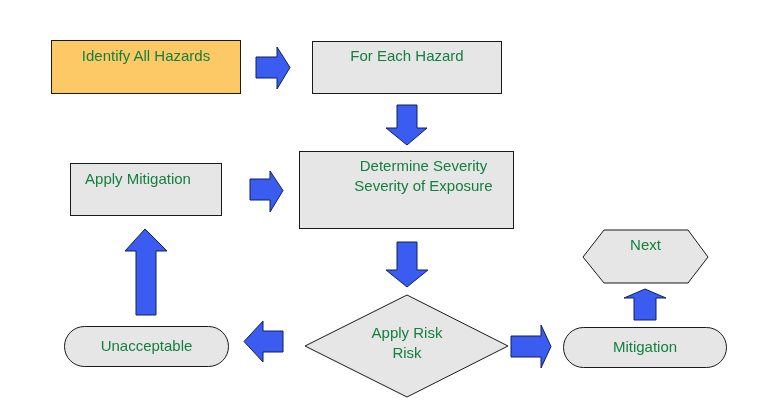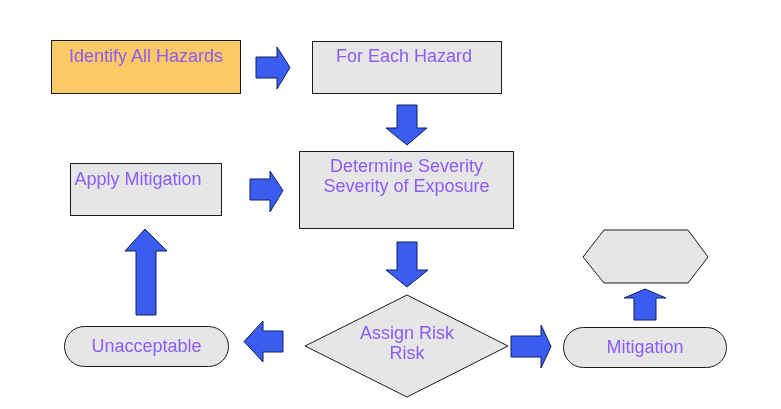--- a/index.html
+++ b/index.html
@@ -1,20 +1,20 @@
 <!DOCTYPE html>
 <html><head>
   <meta charset="utf-8">
   <style>
     html, body { margin: 0; padding: 0; background: #ffffff; }
     body { width: 781px; height: 409px; position: relative; overflow: hidden; font-family: "Liberation Sans", sans-serif; }
     svg { position: absolute; left: 0; top: 0; }
     .shape-box { stroke: #1a1a1a; stroke-width: 1; }
     .arrow { fill: #3a5cf0; stroke: #10205a; stroke-width: 1; stroke-linejoin: miter; }
-    .lbl { position: absolute; color: #8b5cf6; font-size: 18px; text-align: center; line-height: 20px; }
+    .lbl { position: absolute; color: #15803d; font-size: 15px; text-align: center; line-height: 20px; }
   </style>
 </head>
 <body>
 
 <svg width="781" height="409" viewBox="0 0 781 409">
 
   <rect class="shape-box" x="51.5" y="40.5" width="189" height="53" fill="#fdc866"></rect>
   <rect class="shape-box" x="312.5" y="41.5" width="189" height="52" fill="#e6e6e6"></rect>
   <rect class="shape-box" x="299.5" y="151.5" width="214" height="77" fill="#e6e6e6"></rect>
   <rect class="shape-box" x="70.5" y="163.5" width="151" height="52" fill="#e6e6e6"></rect>
@@ -27,26 +27,27 @@
   <polygon class="arrow" points="397,105 417,105 417,128 427,128 407,145 386,128 397,128"></polygon>
   <polygon class="arrow" points="250,179 270,179 270,171 283,190.5 270,212 270,200 250,200"></polygon>
   <polygon class="arrow" points="397,242 417,242 417,270 428,270 407,287 386,270 397,270"></polygon>
   <polygon class="arrow" points="283,331 263,331 263,321 244,341.5 263,362 263,352 283,352"></polygon>
   <polygon class="arrow" points="511,336 541,336 541,325 551,346.5 541,368 541,357 511,357"></polygon>
   <polygon class="arrow" points="136,315 136,251 125,251 145,229 167,251 156,251 156,315"></polygon>
   <polygon class="arrow" points="634,320 634,298 624,298 645,289 666,298 656,298 656,320"></polygon>
 </svg>
 
 <div class="lbl" style="left:51px; top:46px; width:190px;">Identify All Hazards</div>
-<div class="lbl" style="left:312px; top:46px; width:160px;text-align:right;">For Each Hazard</div>
-<div class="lbl" style="left:299px; top:156px; width:215px;">
+<div class="lbl" style="left:312px; top:46px; width:190px;">For Each Hazard</div>
+<div class="lbl" style="left:316px; top:156px; width:215px;">
   <div>Determine Severity</div>
   <div>Severity of Exposure</div>
 </div>
 <div class="lbl" style="left:62px; top:169px; width:152px;">Apply Mitigation</div>
 <div class="lbl" style="left:330px; top:323px; width:154px;">
-  <div>Assign Risk</div>
+  <div>Apply Risk</div>
   <div>Risk</div>
 </div>
 <div class="lbl" style="left:64px; top:336px; width:165px;">Unacceptable</div>
 <div class="lbl" style="left:563px; top:337px; width:164px;">Mitigation</div>
 <div class="lbl" style="left:583px; top:235px; width:125px;">
+  <div>Next</div>
 </div>
 
 </body></html>

